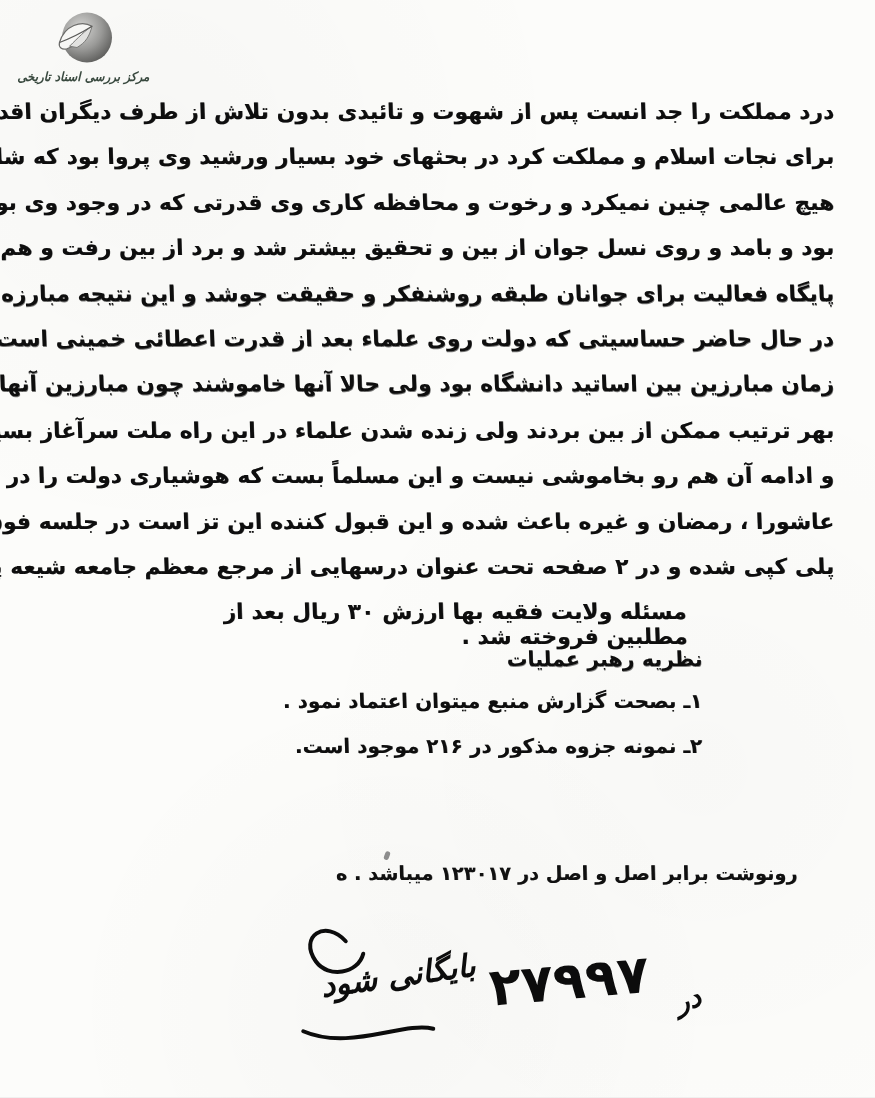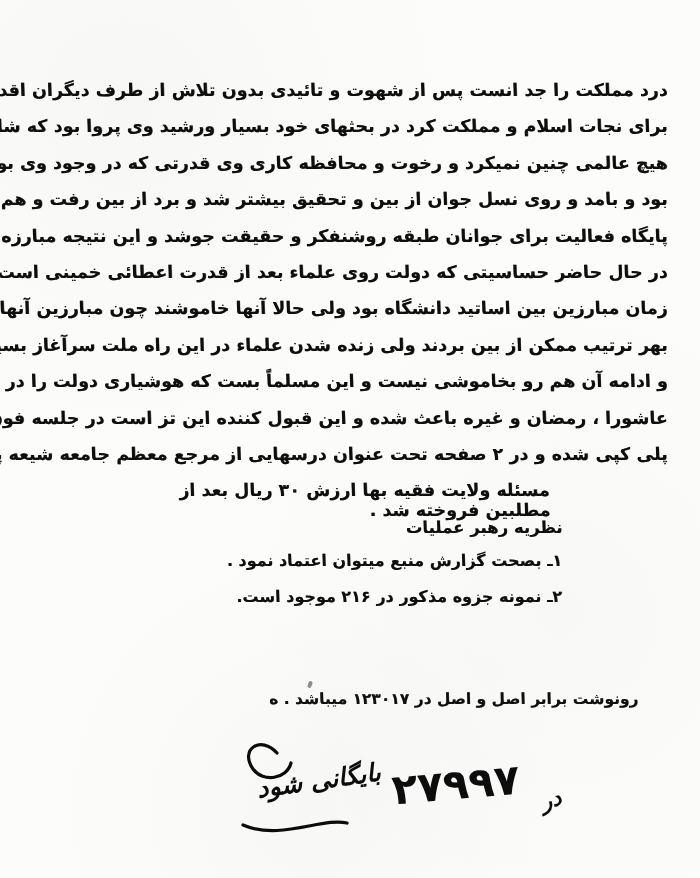--- a/index.html
+++ b/index.html
@@ -73,20 +73,36 @@
   }
   .archive-stamp{position:absolute;top:733px;left:225px;}
   .speck{position:absolute;top:681px;left:308px;width:4px;height:7px;
     background:#8d8d8d;border-radius:2px;transform:rotate(20deg);}
 </style>
 </head>
 <body>
 
 <div class="page">
 
+  <div class="logo-wrap">
+    <svg class="logo-svg" width="62" height="48" viewBox="0 0 62 48">
+      <defs>
+        <radialGradient id="sph" cx="38%" cy="32%" r="75%">
+          <stop offset="0%" stop-color="#d6d6d4"></stop>
+          <stop offset="55%" stop-color="#9a9a98"></stop>
+          <stop offset="100%" stop-color="#585856"></stop>
+        </radialGradient>
+      </defs>
+      <circle cx="34" cy="22" r="20" fill="url(#sph)"></circle>
+      <path d="M12 26 C16 12 30 8 38 13 C33 21 29 27 18 31 C14 32 11 30 12 26 Z" fill="#f7f7f5" stroke="#6d6d6b" stroke-width="1"></path>
+      <path d="M20 29 C27 22 33 16 38 13 C36 21 33 26 26 30 Z" fill="#e2e2e0" stroke="#7a7a78" stroke-width="0.8"></path>
+      <path d="M12 26 C20 23 30 18 38 13" fill="none" stroke="#5c5c5a" stroke-width="1"></path>
+    </svg>
+    <div class="org-name">مرکز بررسی اسناد تاریخی</div>
+  </div>
 
   <div class="body-text">
     <div class="body-line">درد مملکت را جد انست پس از شهوت و تائیدی بدون تلاش از طرف دیگران اقدام بفعالیت</div>
     <div class="body-line">برای نجات اسلام و مملکت کرد در بحثهای خود بسیار ورشید وی پروا بود که شاید تا آن زمان</div>
     <div class="body-line">هیچ عالمی چنین نمیکرد و رخوت و محافظه کاری وی قدرتی که در وجود وی بوجود آمده</div>
     <div class="body-line">بود و بامد و روی نسل جوان از بین و تحقیق بیشتر شد و برد از بین رفت و هم اکنون بهترین</div>
     <div class="body-line">پایگاه فعالیت برای جوانان طبقه روشنفکر و حقیقت جوشد و این نتیجه مبارزه خمینی است و</div>
     <div class="body-line">در حال حاضر حساسیتی که دولت روی علماء بعد از قدرت اعطائی خمینی است در آن</div>
     <div class="body-line">زمان مبارزین بین اساتید دانشگاه بود ولی حالا آنها خاموشند چون مبارزین آنها را</div>
     <div class="body-line">بهر ترتیب ممکن از بین بردند ولی زنده شدن علماء در این راه ملت سرآغاز بسیار جالب دارد</div>

